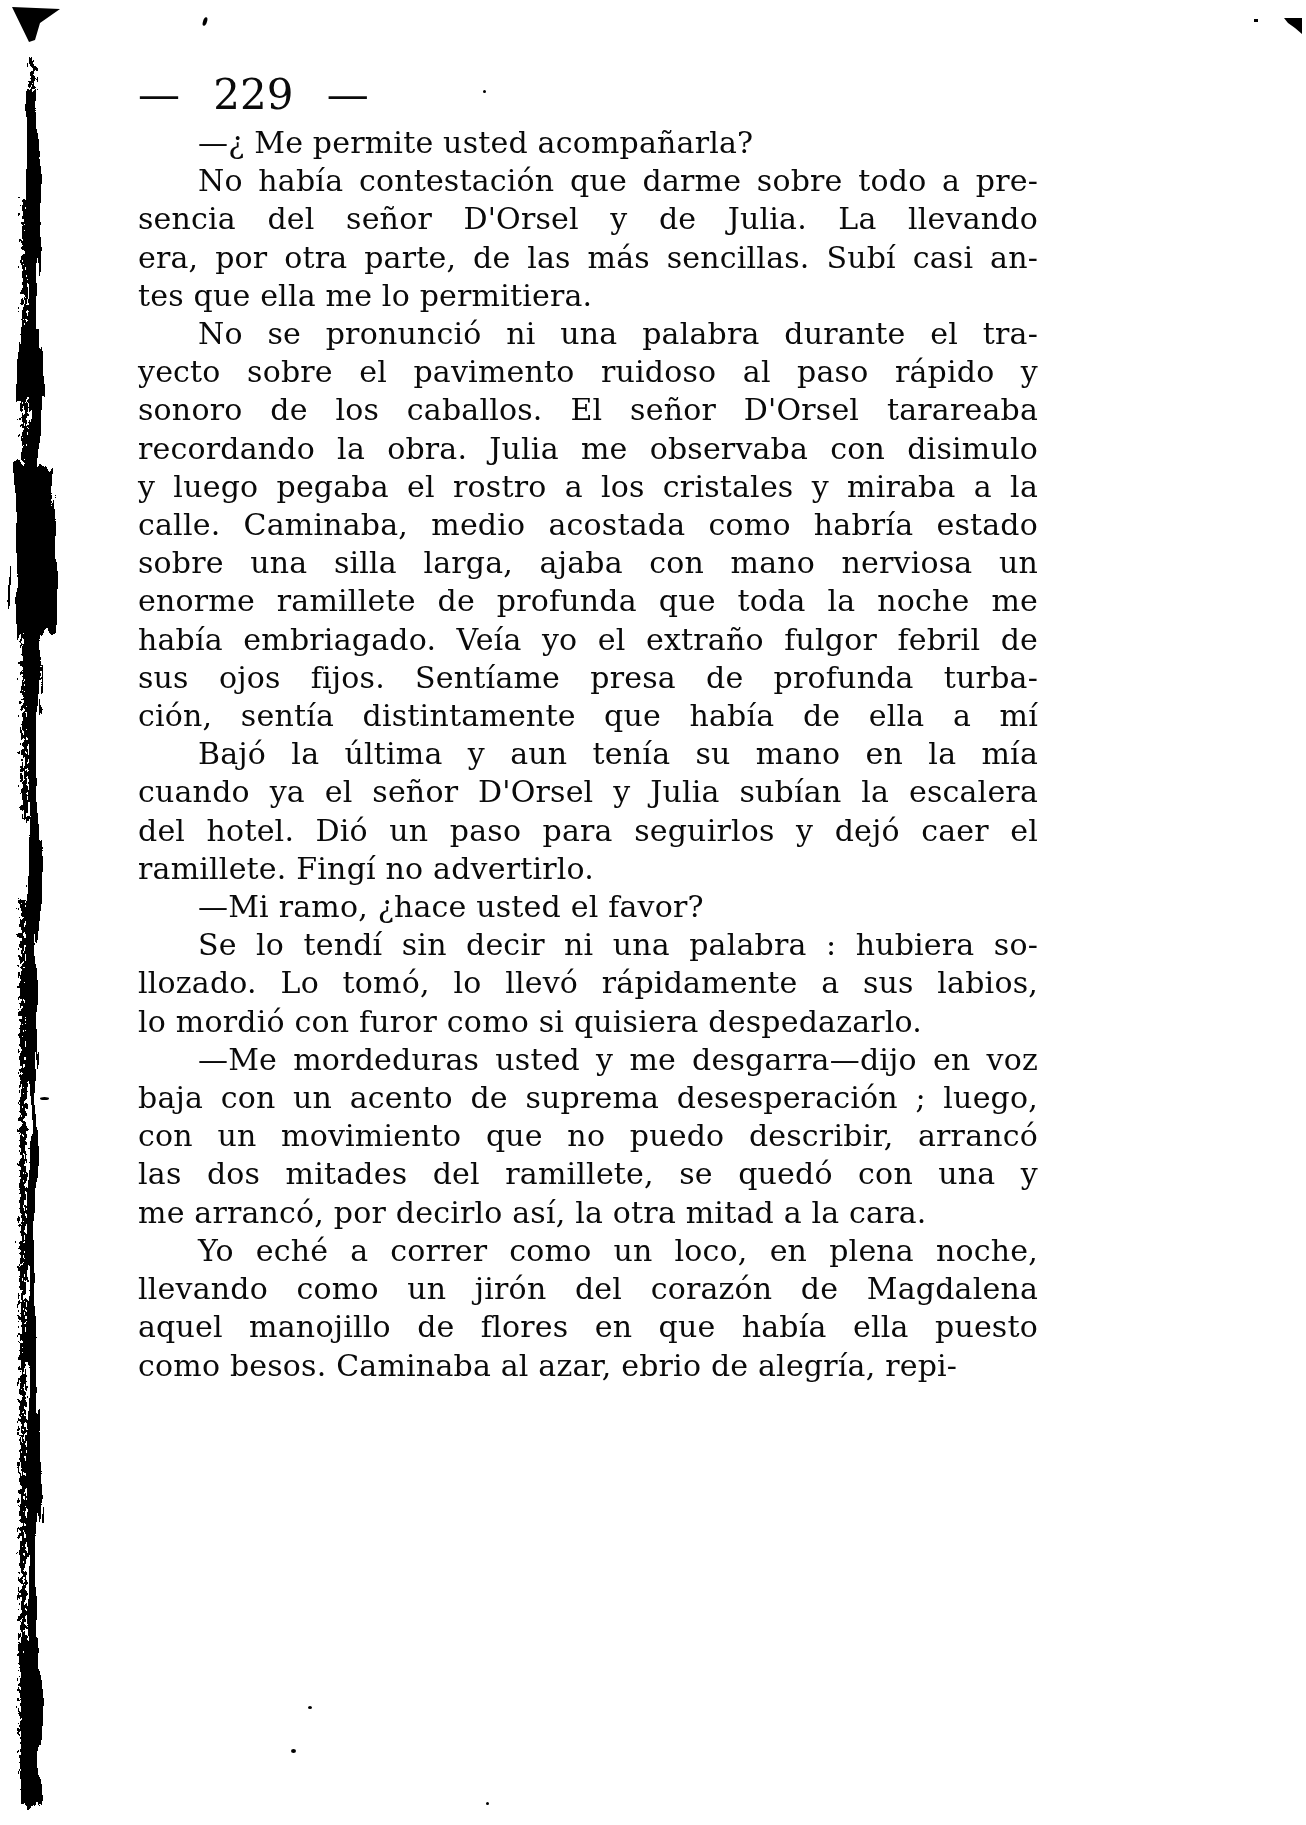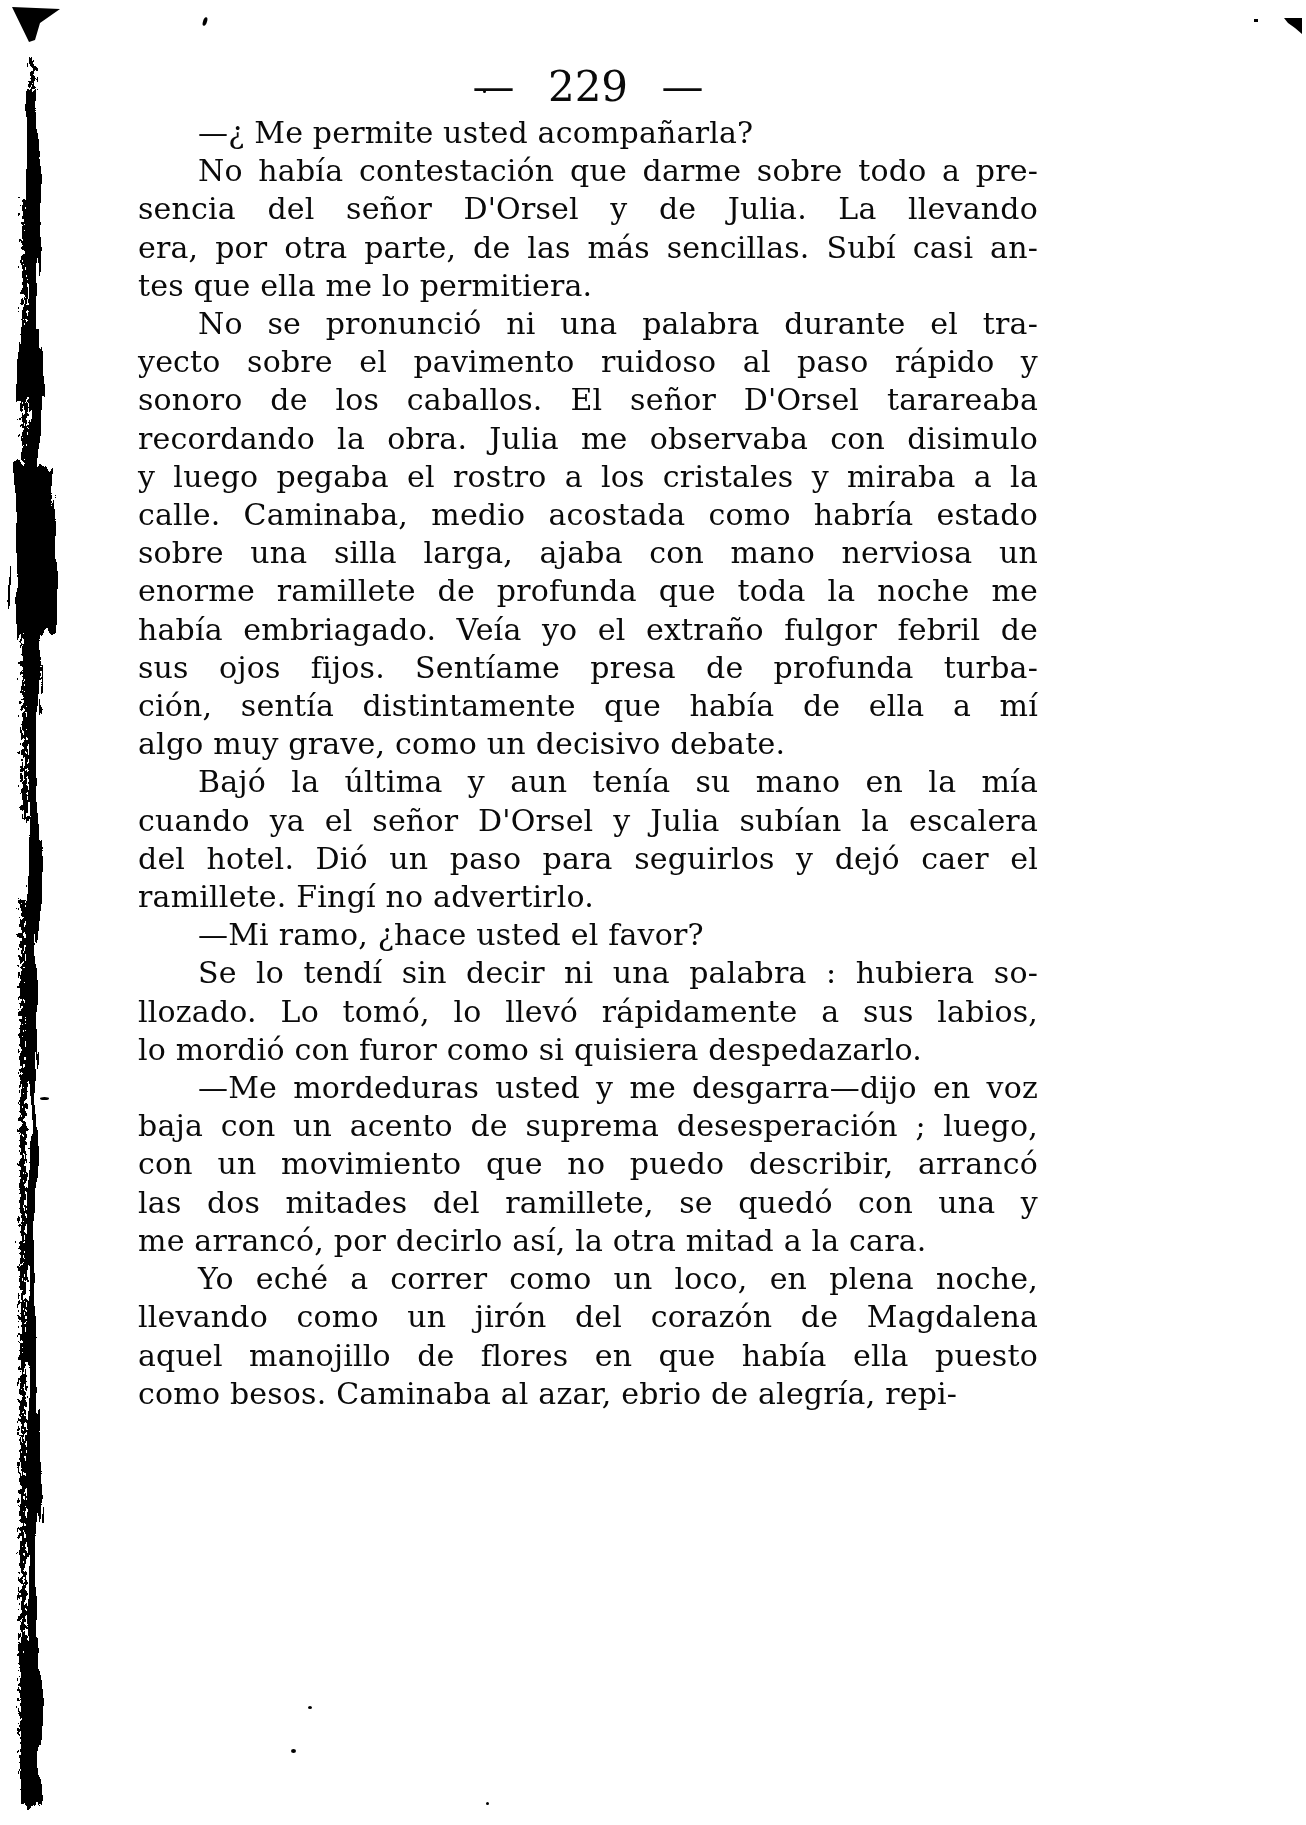--- a/index.html
+++ b/index.html
@@ -12,32 +12,31 @@
     width: 1306px;
     height: 1825px;
     background: #ffffff;
     overflow: hidden;
     font-family: "DejaVu Serif", serif;
     color: #000000;
   }
   .page-header {
     position: absolute;
     left: 138px;
-    top: 64px;
+    top: 72px;
     width: 900px;
-    text-align: center;
     font-size: 42px;
     line-height: 46px;
     word-spacing: 20px;
     color: #0a0a0a;
   }
   .text-block {
     position: absolute;
     left: 138px;
-    top: 114px;
+    top: 124px;
     width: 900px;
     font-size: 30px;
     line-height: 38.2px;
     letter-spacing: 0.2px;
     color: #0a0a0a;
   }
   .paragraph { margin: 0; padding: 0; }
   .line {
     text-align: justify;
     text-align-last: justify;
@@ -119,21 +118,20 @@
         <div class="line">yecto sobre el pavimento ruidoso al paso rápido y</div>
         <div class="line">sonoro de los caballos. El señor D'Orsel tarareaba</div>
         <div class="line">recordando la obra. Julia me observaba con disimulo</div>
         <div class="line">y luego pegaba el rostro a los cristales y miraba a la</div>
         <div class="line">calle. Caminaba, medio acostada como habría estado</div>
         <div class="line">sobre una silla larga, ajaba con mano nerviosa un</div>
         <div class="line">enorme ramillete de profunda que toda la noche me</div>
         <div class="line">había embriagado. Veía yo el extraño fulgor febril de</div>
         <div class="line">sus ojos fijos. Sentíame presa de profunda turba-</div>
         <div class="line">ción, sentía distintamente que había de ella a mí</div>
-        <div class="line last">algo muy grave, como un decisivo debate.</div>
       </div>
       <div class="paragraph">
         <div class="line first">Bajó la última y aun tenía su mano en la mía</div>
         <div class="line">cuando ya el señor D'Orsel y Julia subían la escalera</div>
         <div class="line">del hotel. Dió un paso para seguirlos y dejó caer el</div>
         <div class="line last">ramillete. Fingí no advertirlo.</div>
       </div>
       <div class="paragraph">
         <div class="line first last">—Mi ramo, ¿hace usted el favor?</div>
       </div>

